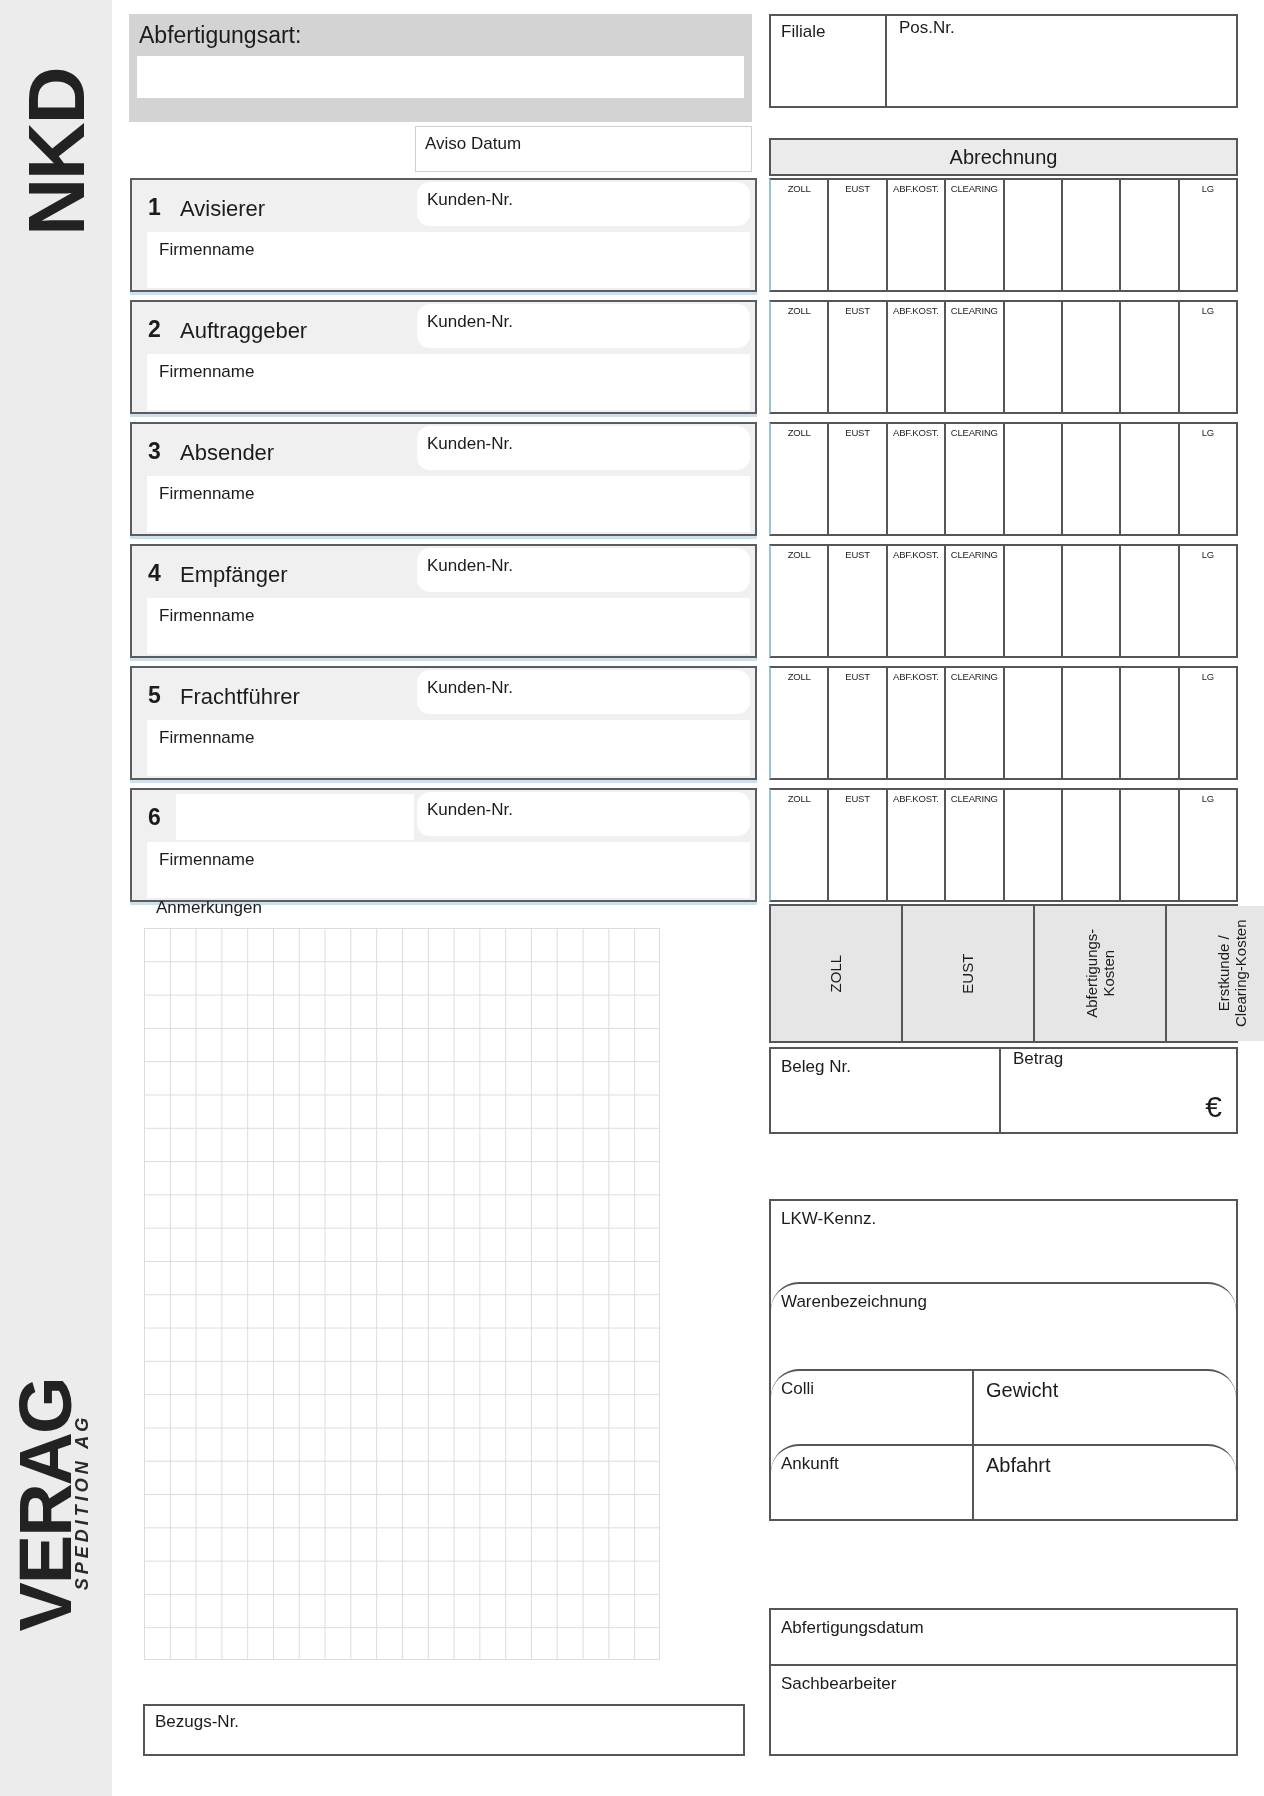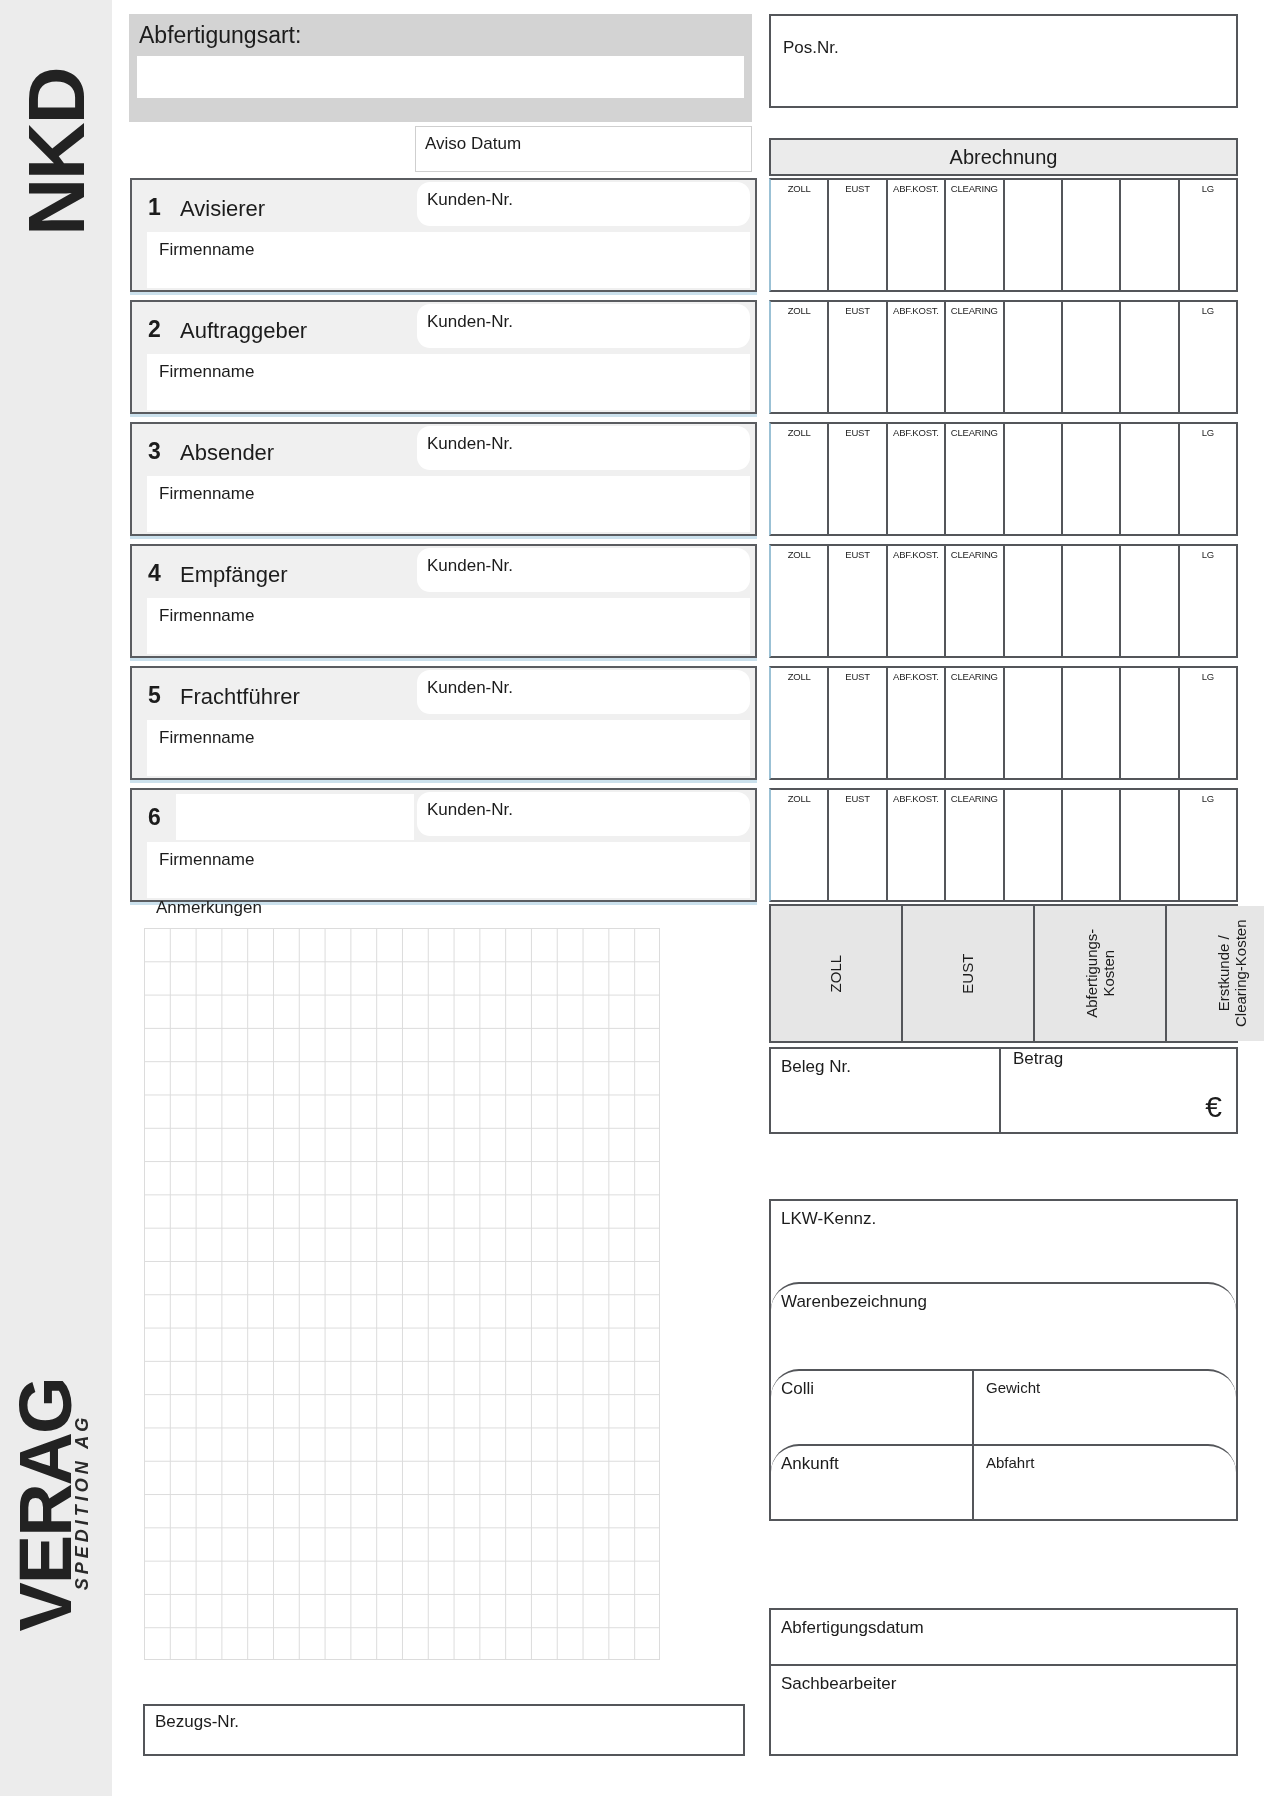--- a/index.html
+++ b/index.html
@@ -18,21 +18,21 @@
             font-size:18px;font-weight:bold;font-style:italic;letter-spacing:4px;color:#2a2a2a;}
 
   
   .hdr-gray{position:absolute;left:129px;top:14px;width:623px;height:108px;background:#d3d3d3;}
   .hdr-label{position:absolute;left:10px;top:8px;font-size:23px;}
   .hdr-input{position:absolute;left:8px;top:42px;width:607px;height:42px;background:#fff;}
 
   .box{border:2px solid #54565a;background:#fff;box-sizing:border-box;}
   .filiale-box{position:absolute;left:769px;top:14px;width:469px;height:94px;display:flex;}
   .filiale-cell{width:116px;border-right:2px solid #54565a;padding:6px 0 0 10px;font-size:17px;box-sizing:border-box;}
-  .posnr-cell{flex:1;padding:22px 0 0 12px;font-size:17px;}
+  .posnr-cell{flex:1;padding:2px 0 0 12px;font-size:17px;}
 
   .aviso-box{position:absolute;left:415px;top:126px;width:337px;height:46px;background:#fff;
              border:1px solid #cfcfcf;box-sizing:border-box;}
   .aviso-label{position:absolute;left:9px;top:7px;font-size:17px;}
 
   
   .section-box{position:absolute;left:130px;width:627px;height:114px;background:#f0f0f0;
                border:2px solid #5a5c60;box-sizing:border-box;
                box-shadow:0 3px 0 rgba(160,200,222,.55);}
   .sec-number{position:absolute;left:16px;top:14px;font-size:23px;font-weight:bold;}
@@ -64,21 +64,21 @@
   .beleg-cell{width:230px;border-right:2px solid #54565a;padding:8px 0 0 10px;font-size:17px;box-sizing:border-box;}
   .betrag-cell{flex:1;position:relative;padding:0 0 0 12px;font-size:17px;}
   .euro{position:absolute;right:14px;bottom:8px;font-size:30px;}
 
   
   .lkw-block{position:absolute;left:769px;top:1199px;width:469px;height:322px;display:flex;flex-direction:column;}
   .lkw-row{padding:8px 0 0 10px;font-size:17px;box-sizing:border-box;border-radius:28px;}
   .lkw-row + .lkw-row{border-top:2px solid #54565a;}
   .lkw-split{display:flex;padding:0;}
   .lkw-cell{width:203px;border-right:2px solid #54565a;padding:8px 0 0 10px;font-size:17px;box-sizing:border-box;}
-  .lkw-cell2{flex:1;padding:8px 0 0 12px;font-size:15px;}
+  .lkw-cell2{flex:1;padding:8px 0 0 12px;font-size:20px;}
 
   .abf-block{position:absolute;left:769px;top:1608px;width:469px;height:148px;display:flex;flex-direction:column;}
   .abf-row1{height:54px;padding:8px 0 0 10px;font-size:17px;box-sizing:border-box;}
   .abf-row2{flex:1;border-top:2px solid #54565a;padding:8px 0 0 10px;font-size:17px;box-sizing:border-box;}
 
   
   .anm-label{position:absolute;left:156px;top:898px;font-size:17px;}
   .notes-grid{position:absolute;left:144px;top:928px;width:516px;height:732px;background:#fff;
       background-image:linear-gradient(to right,#dcdcdc 1px,transparent 1px),
                        linear-gradient(to bottom,#dcdcdc 1px,transparent 1px);
@@ -98,20 +98,23 @@
     <div class="rot logo-bottom">VERAG</div>
     <div class="rot logo-sub">SPEDITION AG</div>
   </aside>
 
   <div class="hdr-gray">
     <div class="hdr-label">Abfertigungsart:</div>
     <div class="hdr-input"></div>
   </div>
 
   <div class="box filiale-box">
+    <div class="filiale-cell">
+      <span>Filiale</span>
+    </div>
     <div class="posnr-cell">
       <span>Pos.Nr.</span>
     </div>
   </div>
 
   <div class="aviso-box">
     <div class="aviso-label">Aviso Datum</div>
   </div>
 
   <div id="sections-root">

